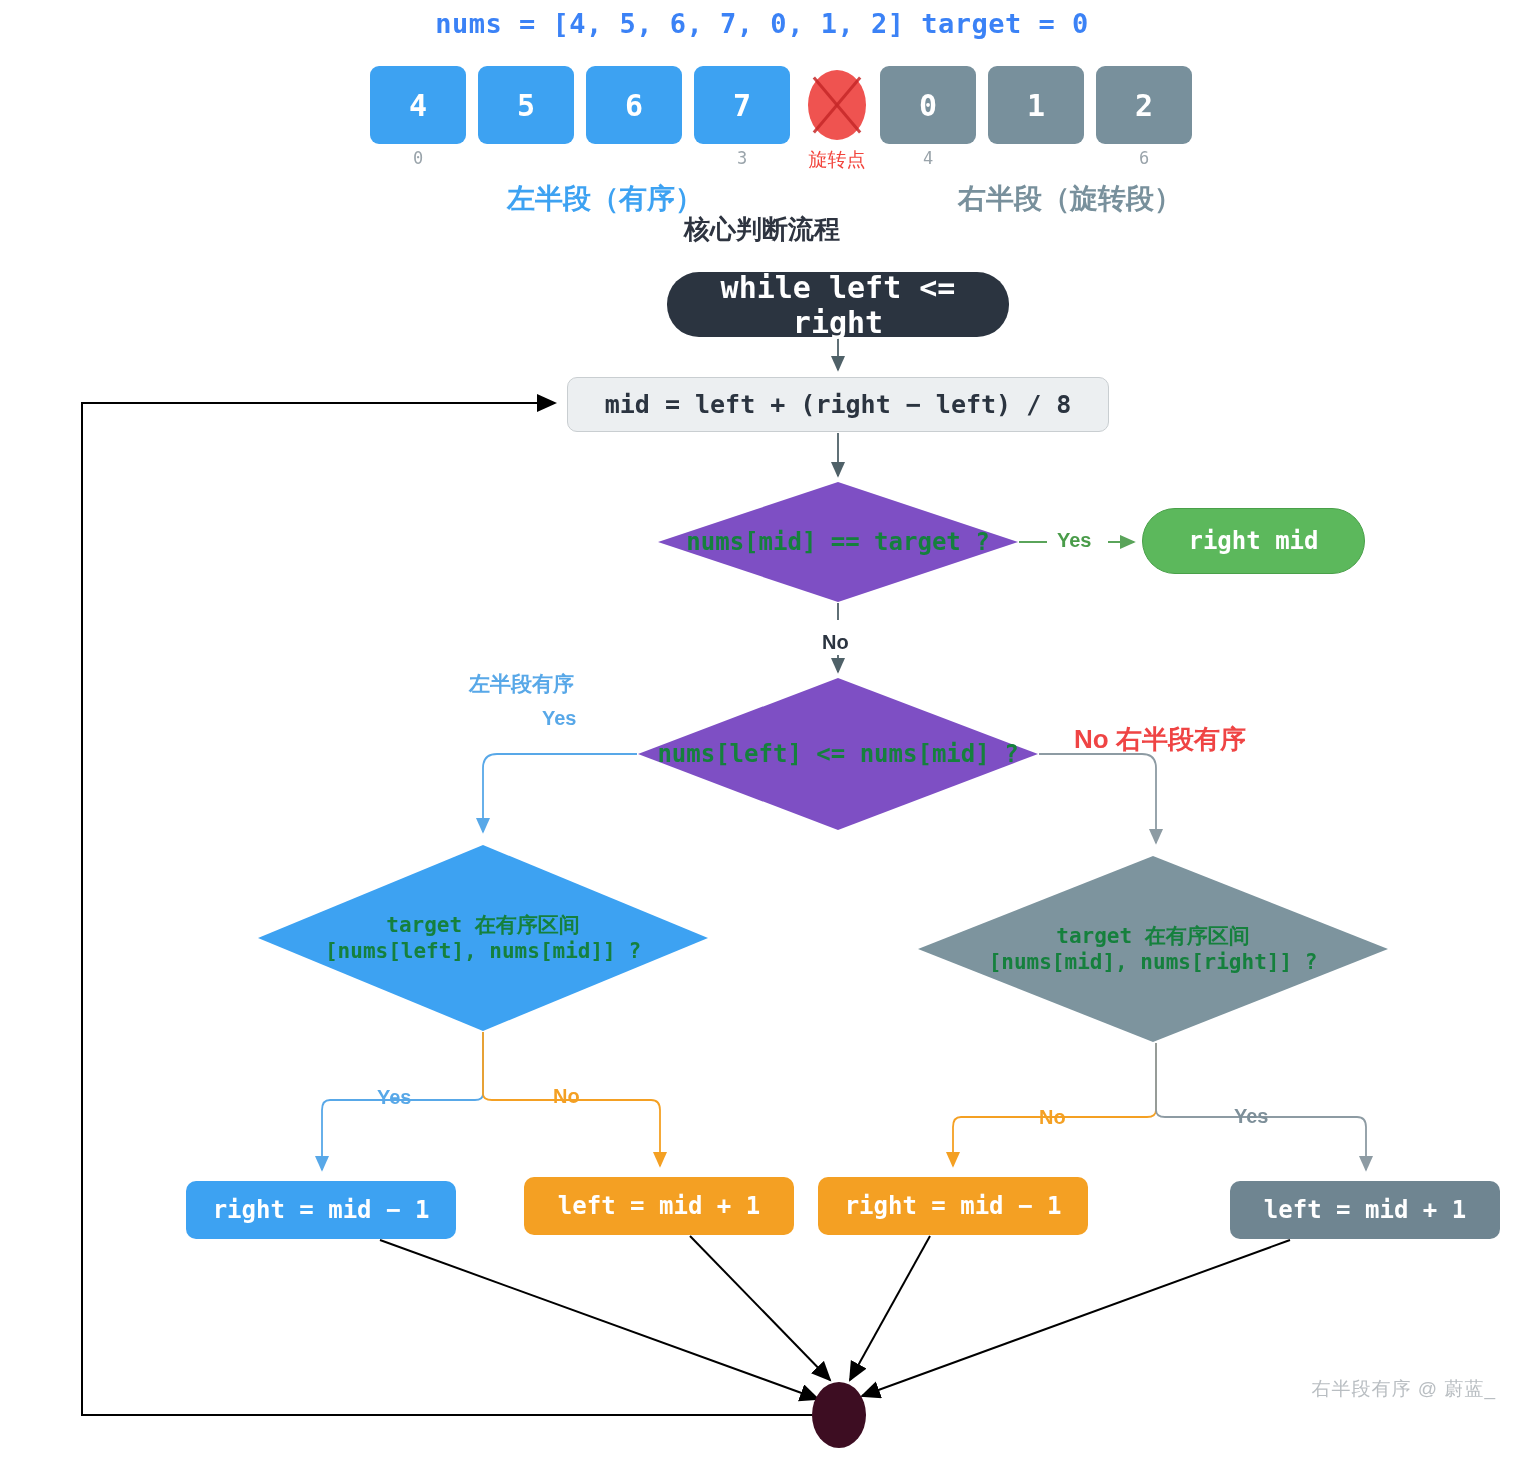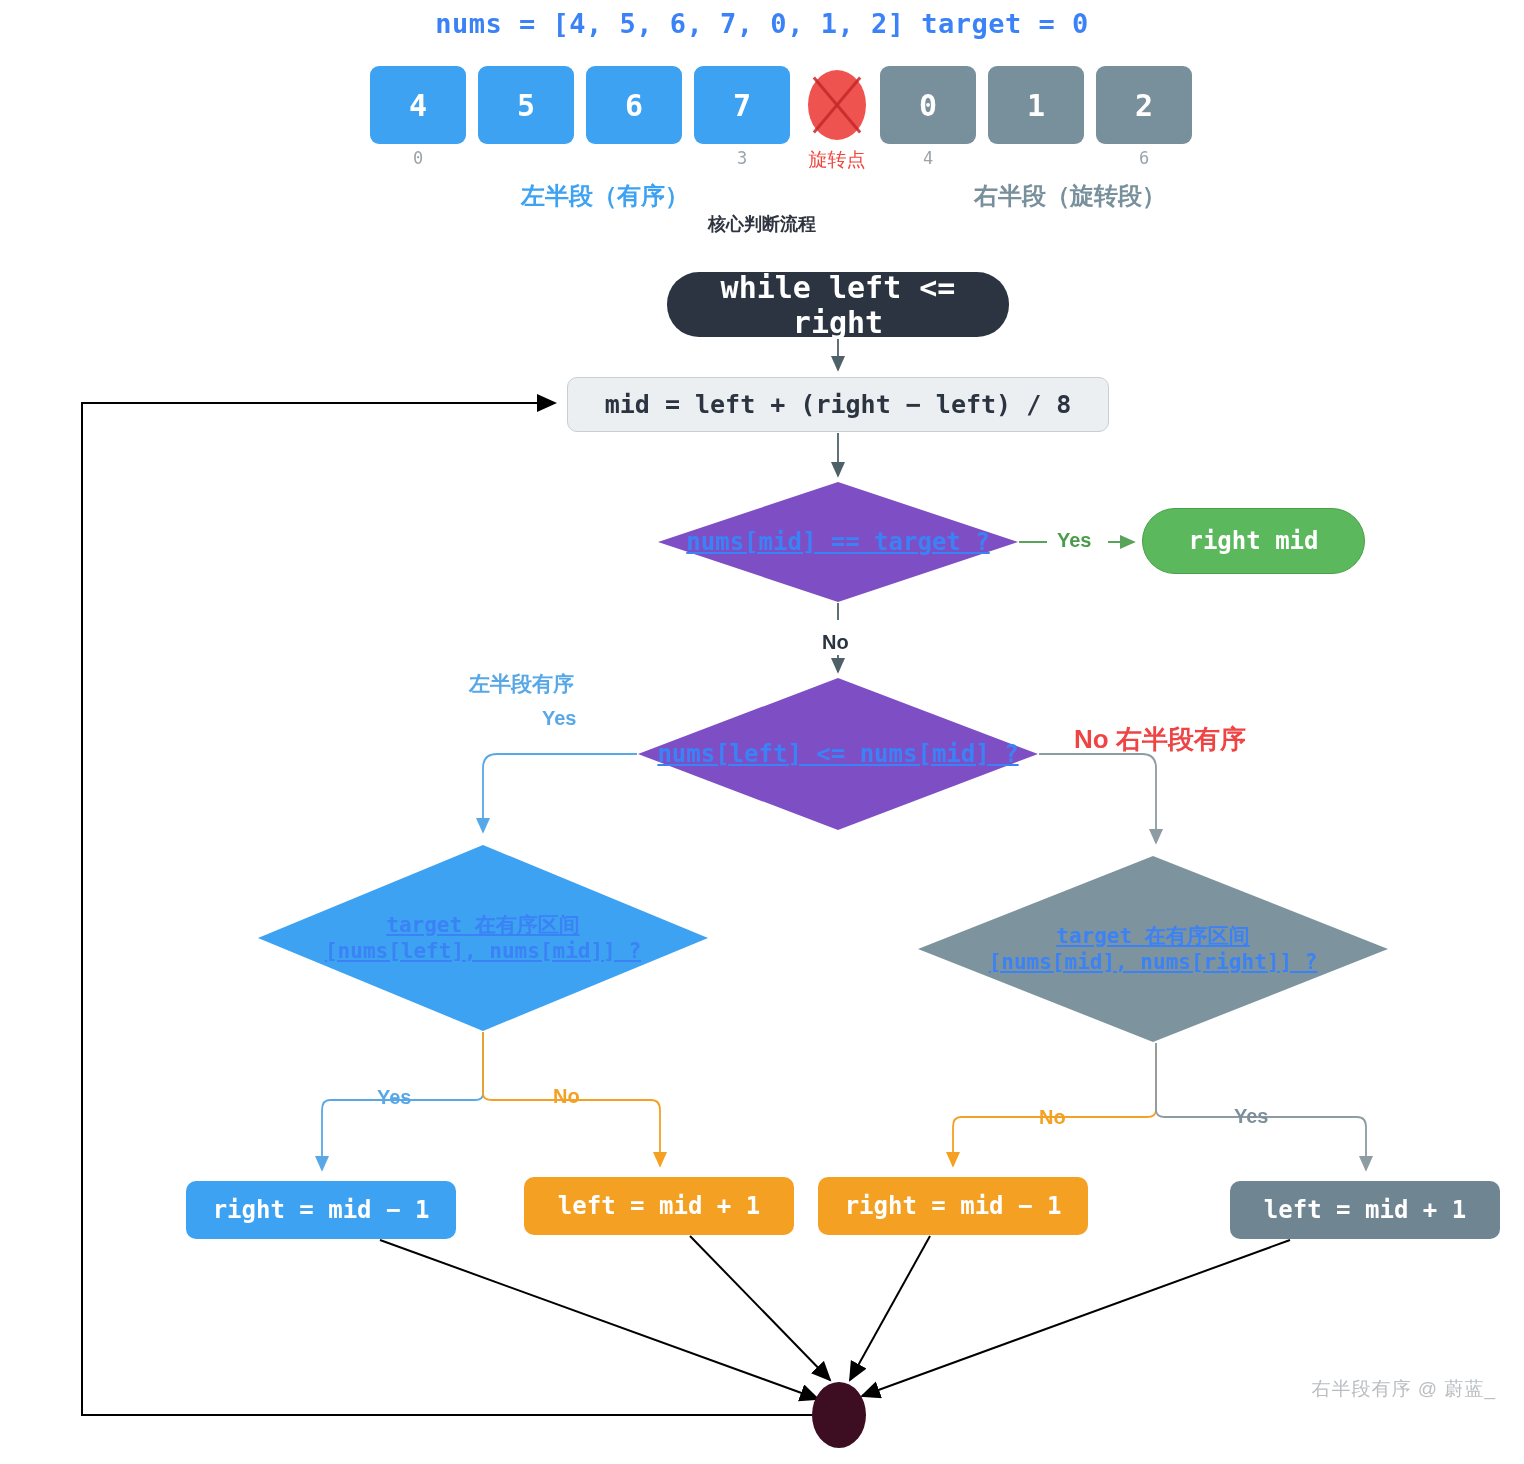--- a/index.html
+++ b/index.html
@@ -94,34 +94,34 @@
     left: 782px;
     width: 110px;
     text-align: center;
     font-size: 19px;
     font-weight: normal;
     color: #f2453d;
   }
   .seg-label {
     position: absolute;
     top: 180px;
-    font-size: 24px;
+    font-size: 28px;
     font-weight: bold;
     text-align: center;
   }
   .seg-label.left  { left: 440px; width: 330px; color: #3da2f2; }
   .seg-label.right { left: 900px; width: 340px; color: #78909c; font-family: Liberation Serif, serif; }
 
   .flow-title {
     position: absolute;
     left: 0;
     top: 212px;
     width: 1524px;
     text-align: center;
-    font-size: 18px;
+    font-size: 26px;
     font-weight: bold;
     color: #2e3440;
   }
 
   
   .node {
     position: absolute;
     box-sizing: border-box;
     display: flex;
     align-items: center;
@@ -179,25 +179,24 @@
   }
   .diamond .dtext {
     position: absolute;
     left: 0; top: 0;
     width: 100%; height: 100%;
     display: flex;
     align-items: center;
     justify-content: center;
     font-family: "DejaVu Sans Mono", "Liberation Mono", monospace;
     font-weight: bold;
-    color: #3b82f6;
+    color: #15803d;
     text-align: center;
     white-space: pre-line;
     line-height: 1.25;
-    text-decoration: underline;
   }
   #dia-eq      { left: 658px; top: 482px;  width: 360px; height: 120px; }
   #dia-eq .dtext   { font-size: 24px; }
   #dia-sorted  { left: 638px; top: 678px;  width: 400px; height: 152px; }
   #dia-sorted .dtext { font-size: 24px; }
   #dia-left    { left: 258px; top: 845px;  width: 450px; height: 186px; }
   #dia-left .dtext  { font-size: 21px; }
   #dia-right   { left: 918px; top: 856px;  width: 470px; height: 186px; }
   #dia-right .dtext { font-size: 21px; }
 

